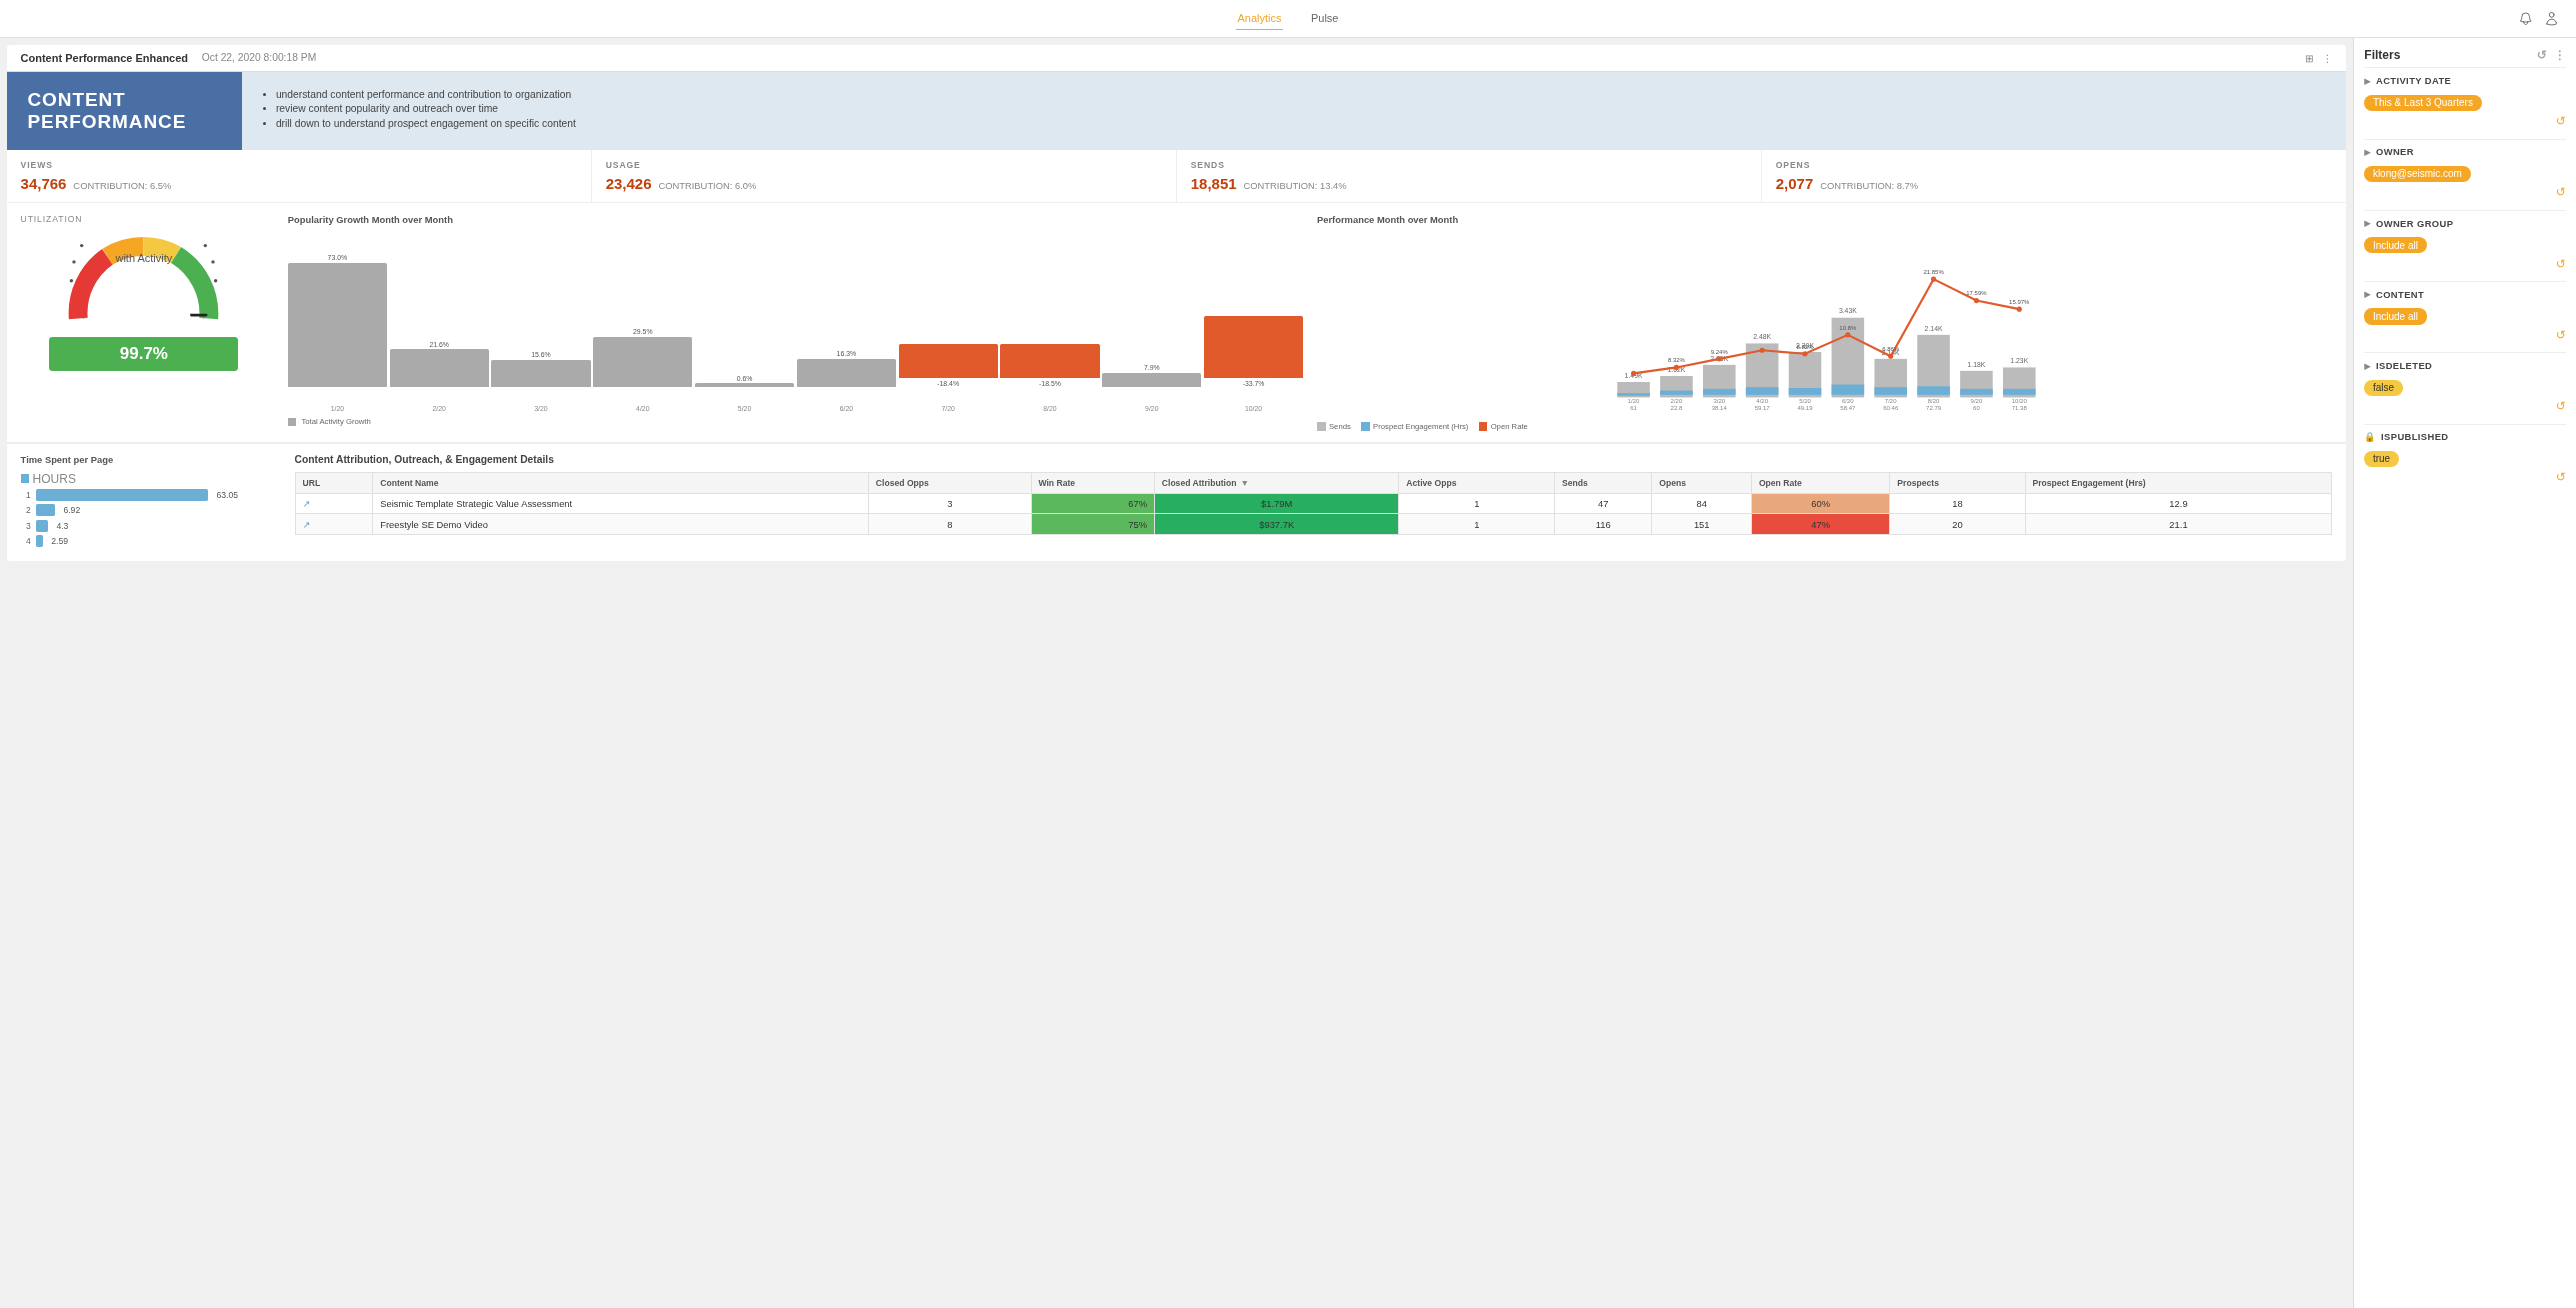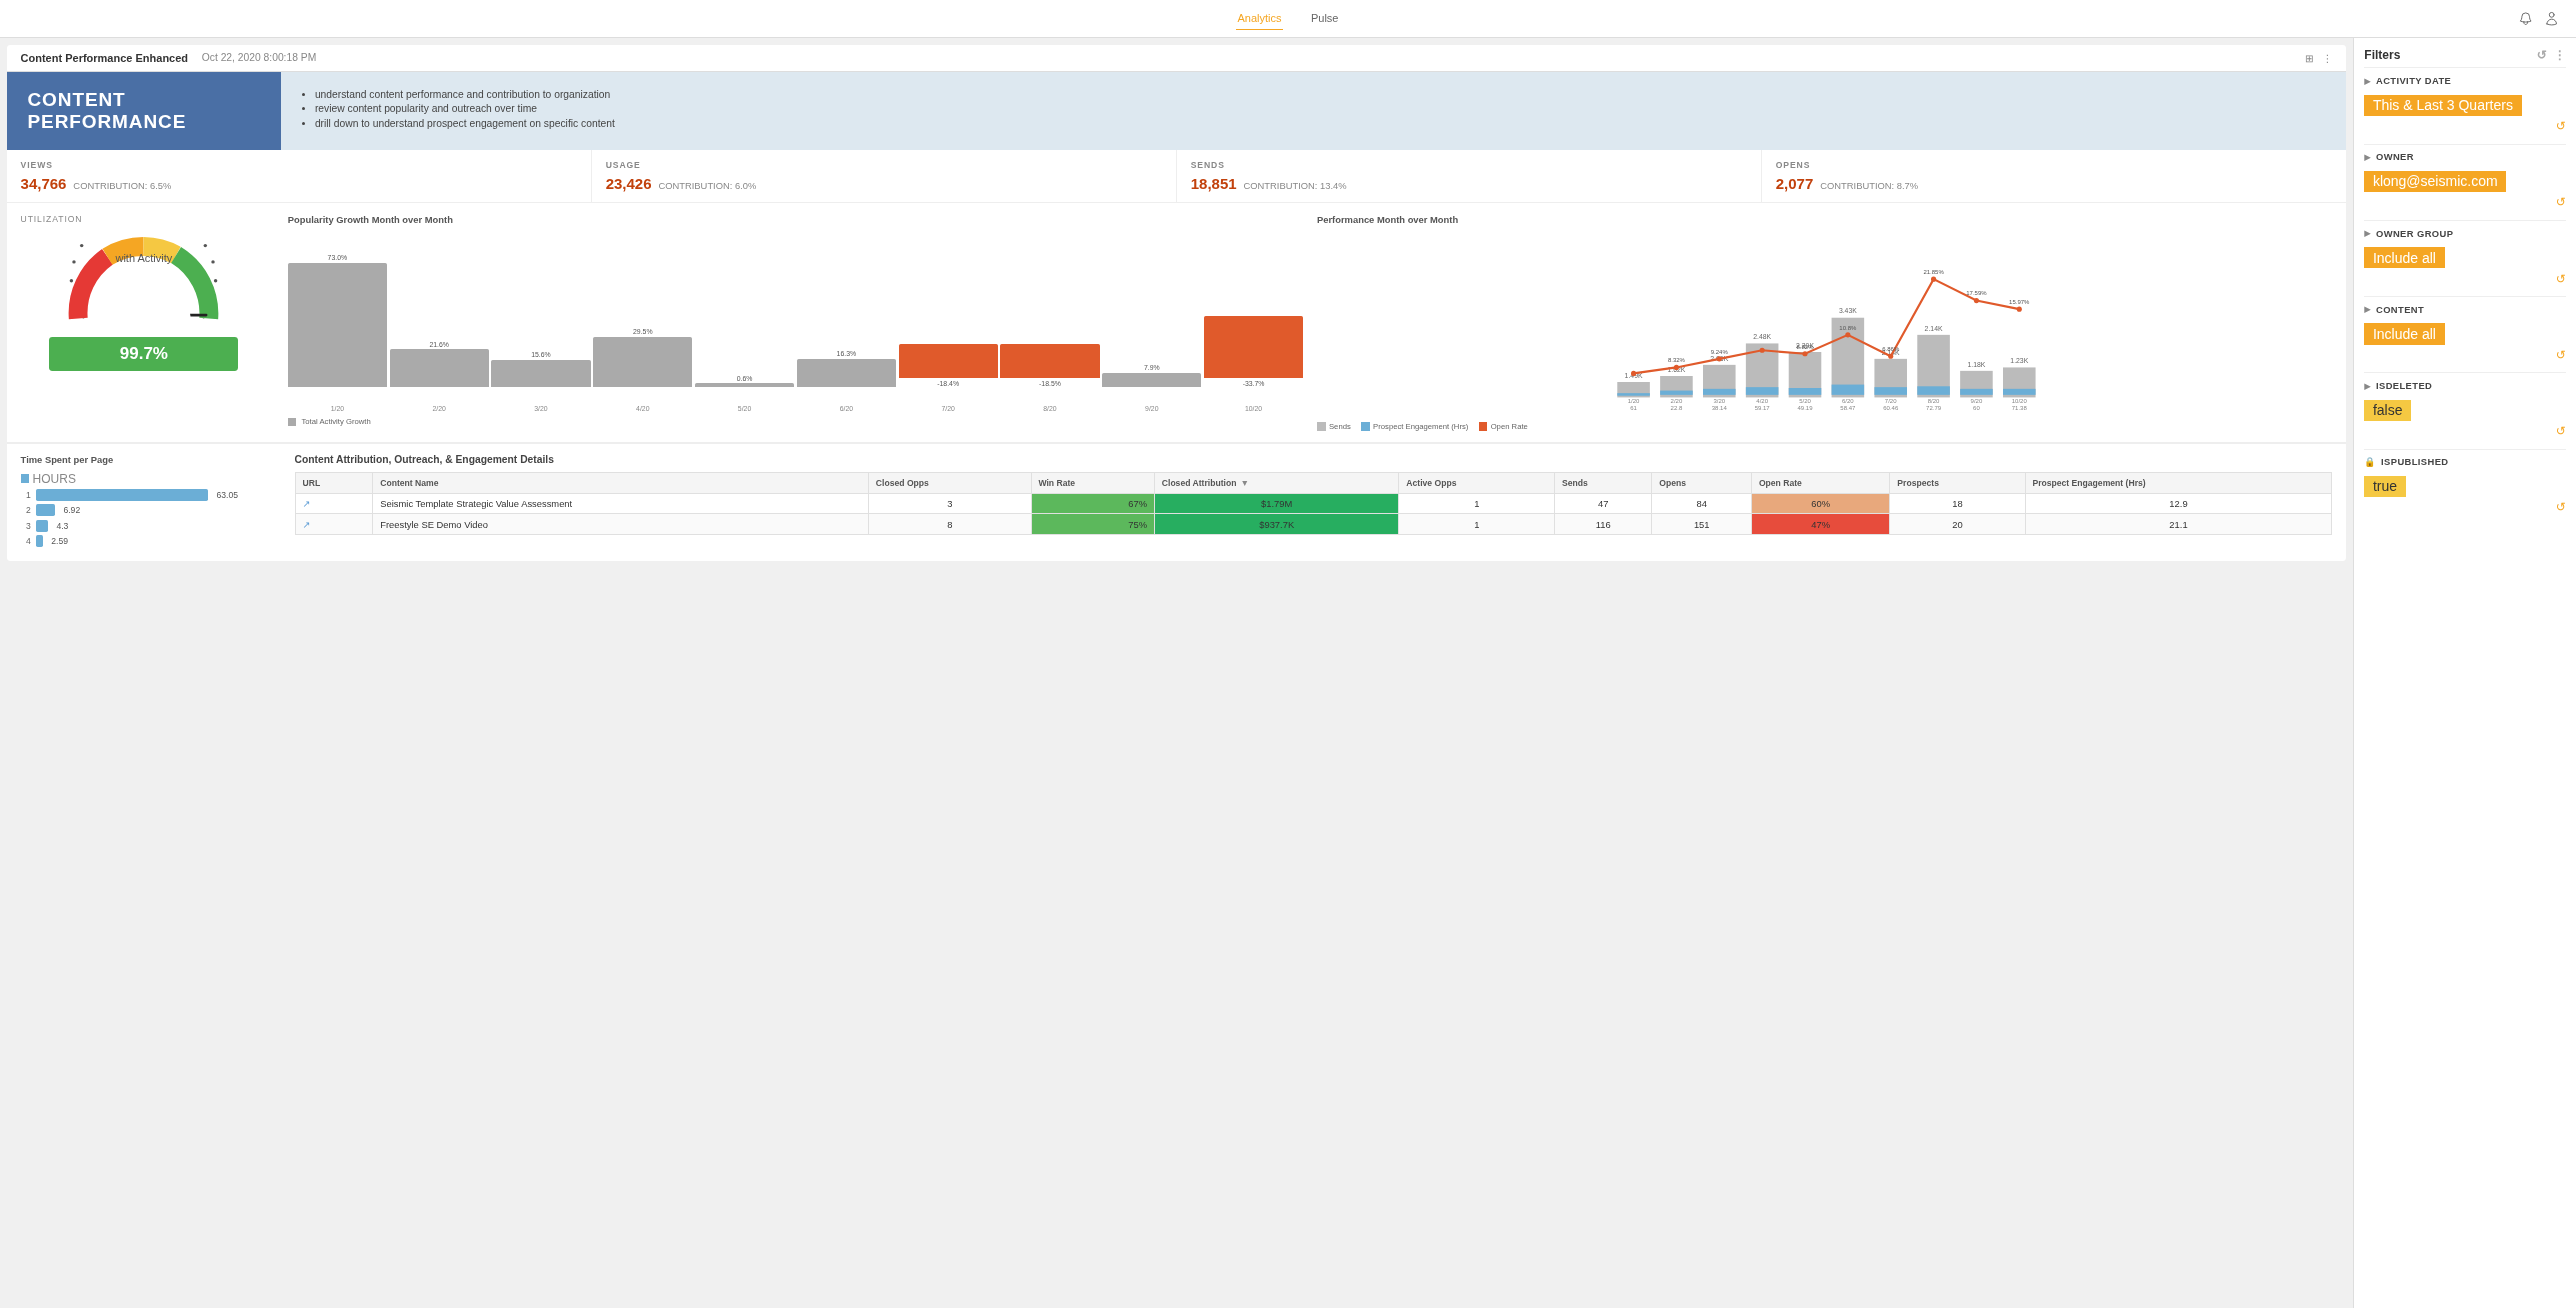--- a/index.html
+++ b/index.html
@@ -27,21 +27,21 @@
     .report-title-name { font-weight: 600; font-size: 11px; }
     .report-timestamp { color: #888; font-size: 10.3px; }
     .report-header-right { display: flex; gap: 8.6px; align-items: center; }
     .report-icon-btn { cursor: pointer; color: #888; }
 
     
     .report-content { background: #fff; border-radius: 0 0 3.4px 3.4px; padding: 0; }
 
     
     .content-title-section { display: flex; background: #fff; }
-    .content-title-left { background: #4a6fa5; padding: 17px 20.6px; width: 274px; flex-shrink: 0; display: flex; align-items: center; }
+    .content-title-left { background: #4a6fa5; padding: 17px 20.6px; width: 235px; flex-shrink: 0; display: flex; align-items: center; }
     .content-title-text { color: #fff; font-size: 19px; font-weight: 700; letter-spacing: 0.9px; }
     .content-title-right { background: #dde8f0; flex: 1; padding: 13.7px 17px; display: flex; align-items: center; }
     .content-title-bullets { list-style: disc; padding-left: 17px; }
     .content-title-bullets li { color: #444; font-size: 10.3px; margin-bottom: 3.4px; }
 
     
     .stats-row { display: flex; border-bottom: 0.9px solid #eee; }
     .stat-block { flex: 1; padding: 10.3px 13.7px; border-right: 0.9px solid #eee; }
     .stat-block:last-child { border-right: none; }
     .stat-label { font-size: 8.6px; font-weight: 600; color: #888; letter-spacing: 0.9px; margin-bottom: 5.1px; }
@@ -91,21 +91,21 @@
     .sort-icon { font-size: 8.6px; color: #888; margin-left: 1.7px; }
     .link-icon { font-size: 9.4px; color: #5b9bd5; cursor: pointer; }
 
     
     .filters-sidebar { width: 223px; background: #fff; border-left: 0.9px solid #ddd; padding: 10.3px; overflow-y: auto; }
     .filters-title { font-weight: 700; font-size: 12px; color: #333; margin-bottom: 5px; display: flex; align-items: center; justify-content: space-between; }
     .filter-section { margin-bottom: 10.3px; border-top: 0.9px solid #eee; padding-top: 6.9px; }
     .filter-section-header { display: flex; align-items: center; gap: 5.1px; cursor: pointer; margin-bottom: 5.1px; }
     .filter-section-arrow { font-size: 8.6px; color: #888; }
     .filter-section-label { font-size: 9.4px; font-weight: 600; color: #444; letter-spacing: 0.4px; }
-    .filter-chip { background: #f5a623; color: #fff; border-radius: 0; padding: 2.6px 8.6px; font-size: 14px; font-weight: 500; display: inline-block; margin-top: 3.4px; }
+    .filter-chip { background: #f5a623; color: #fff; border-radius: 8px; padding: 2.6px 8.6px; font-size: 10px; font-weight: 500; display: inline-block; margin-top: 3.4px; }
     .filter-chip.true-chip { background: #f5c842; color: #333; }
     .filter-reset-icon { color: #f5a623; font-size: 12px; cursor: pointer; }
     .filter-lock-icon { color: #aaa; font-size: 9.4px; }
     .filter-row-icons { display: flex; align-items: center; justify-content: flex-end; gap: 5.1px; margin-top: 3.4px; }
   </style>
 </head>
 <body>
 
 <div class="app-shell">
 

